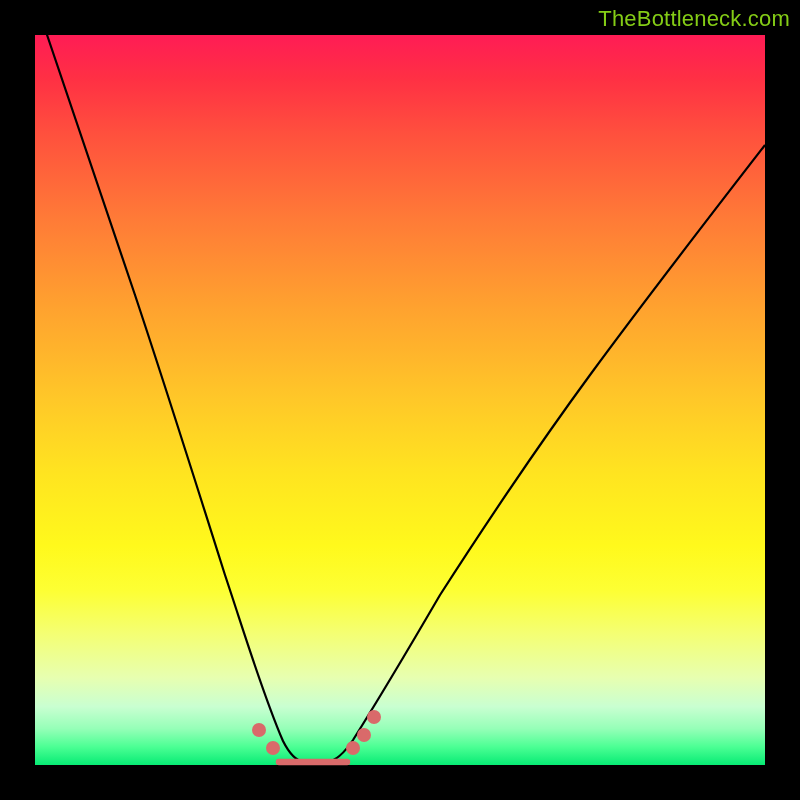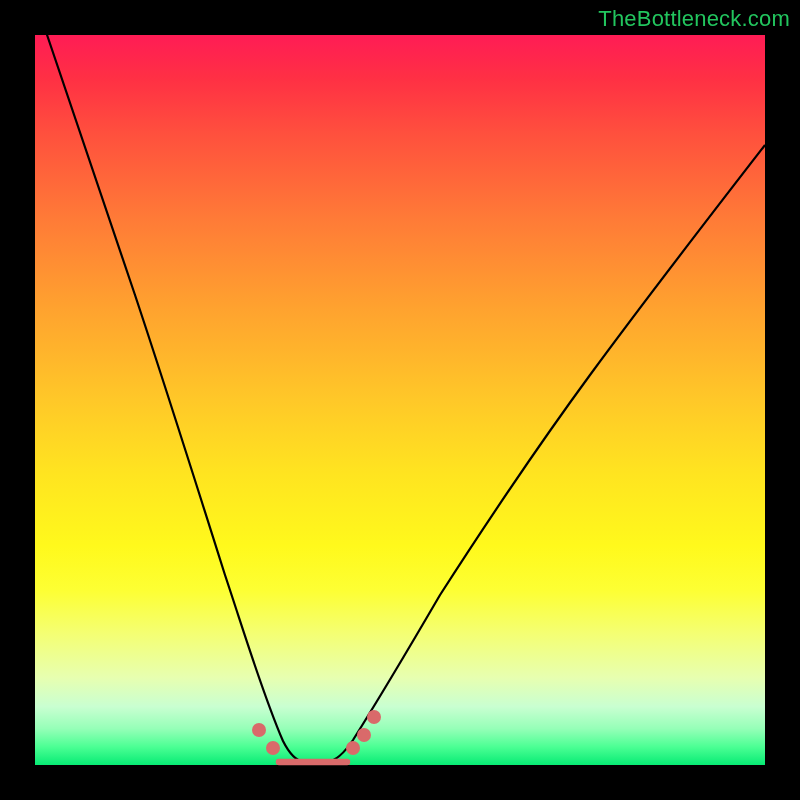--- a/index.html
+++ b/index.html
@@ -41,21 +41,21 @@
       #c9ffd1 92%,
       #96ffb8 95%,
       #4cff94 97.5%,
       #07eb74 100%
     );
   }
   .watermark {
     position: absolute;
     top: 6px;
     right: 10px;
-    color: #22c55e;
+    color: #84cc16;
     font-size: 22px;
     font-weight: 500;
     letter-spacing: 0.2px;
     user-select: none;
   }
   svg.curves {
     position: absolute;
     left: 0;
     top: 0;
     width: 730px;

